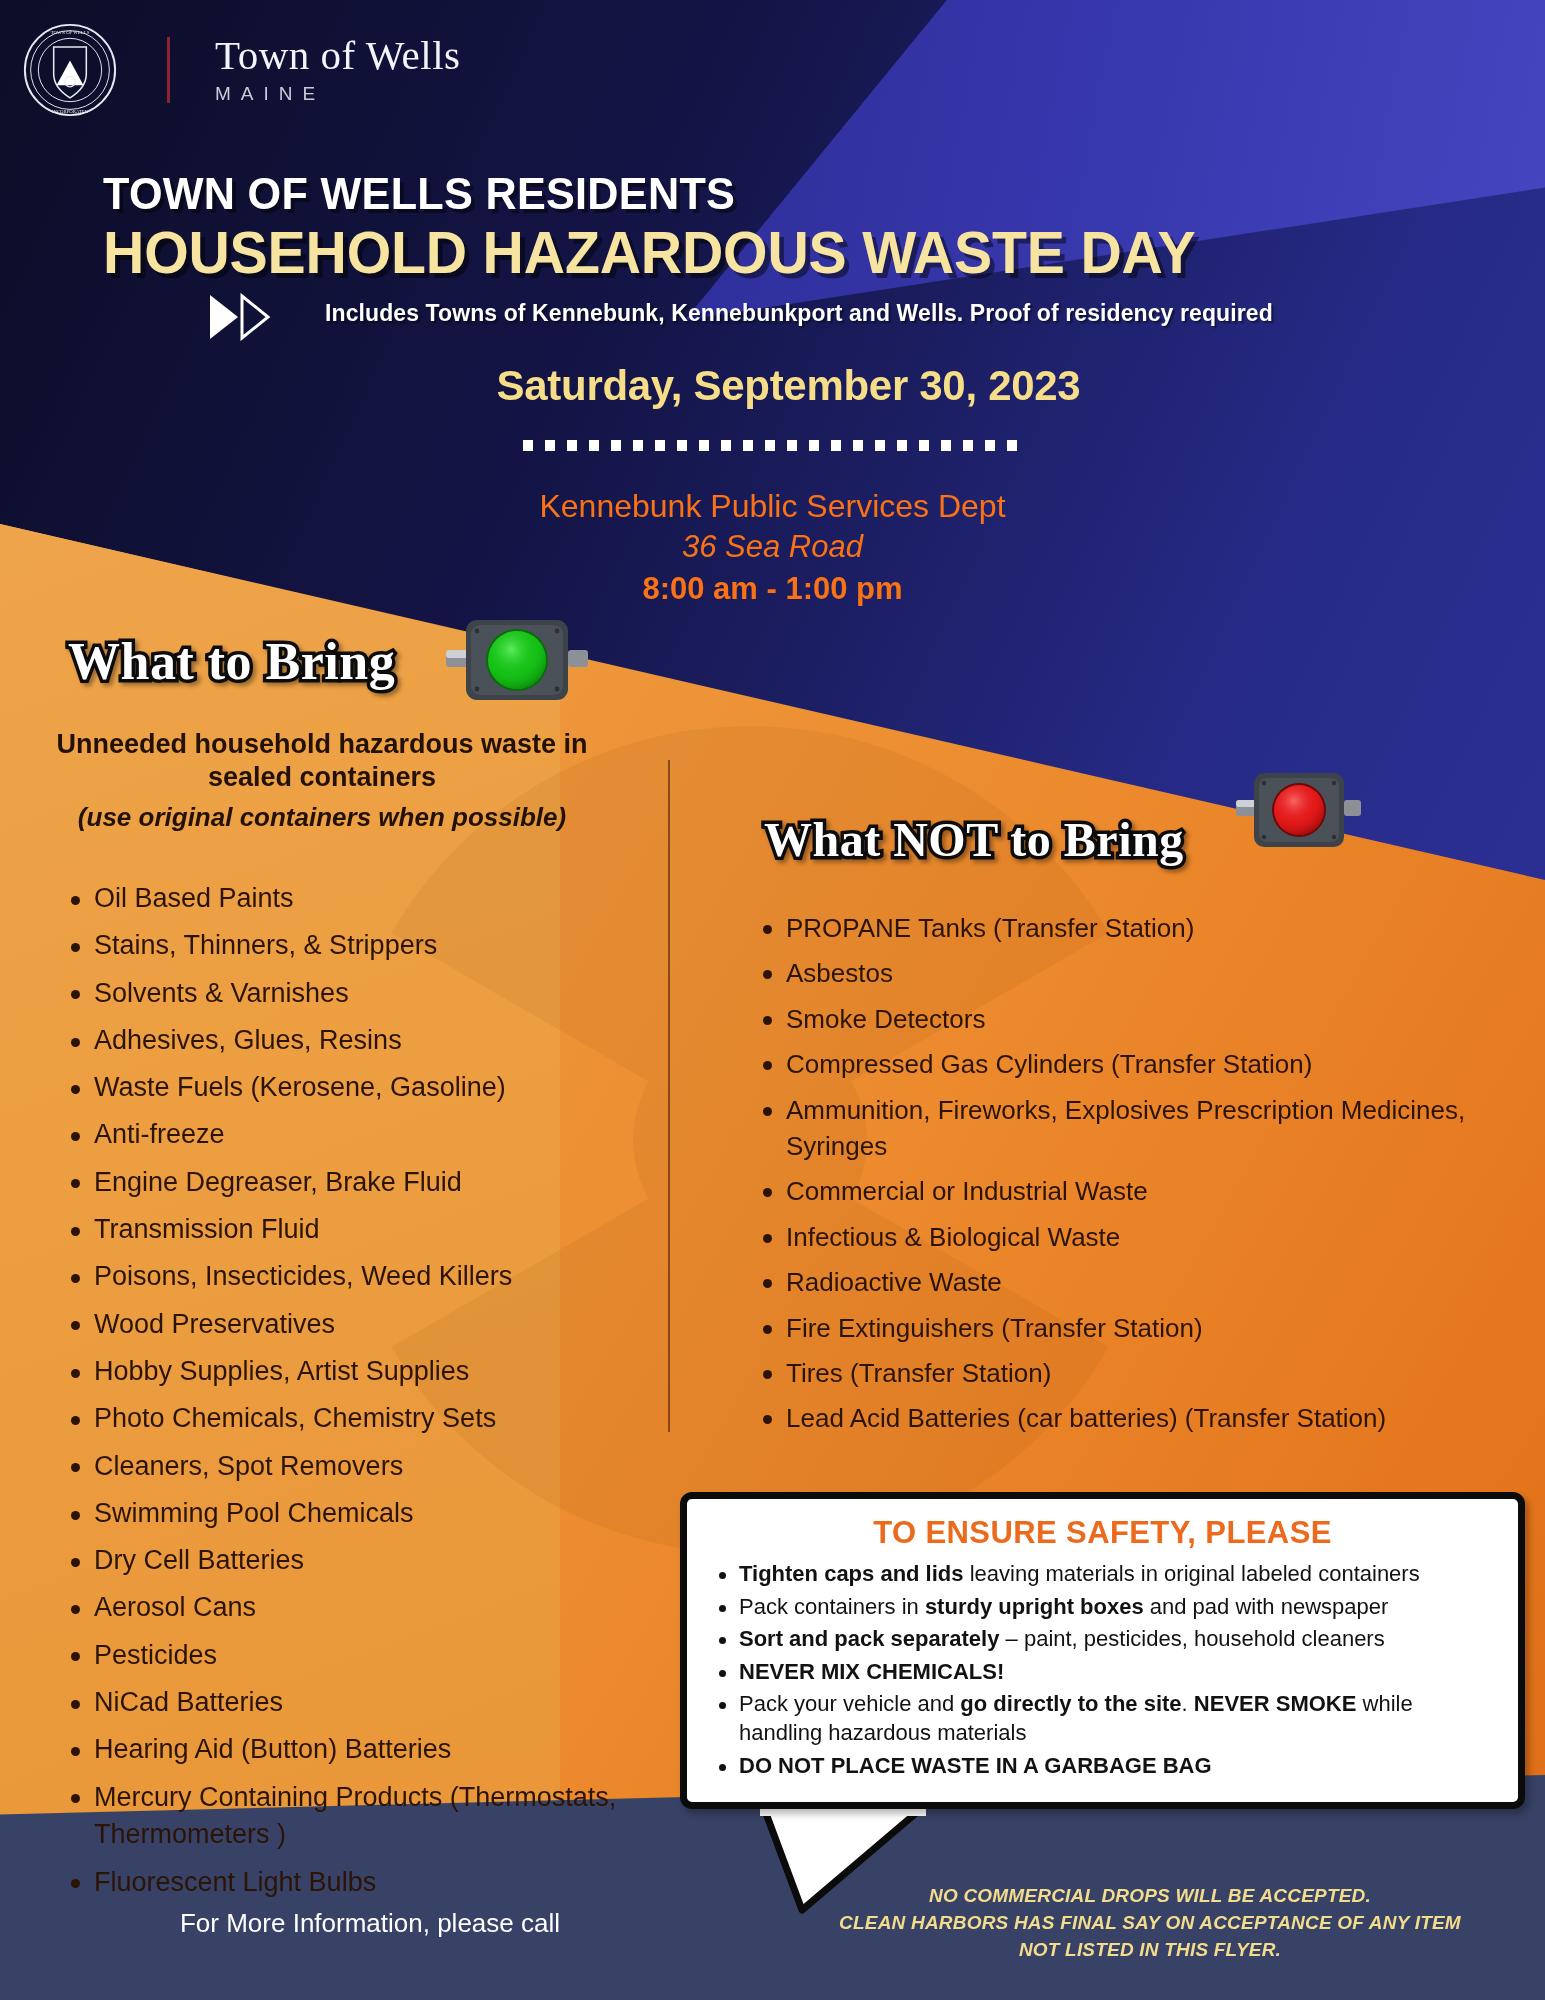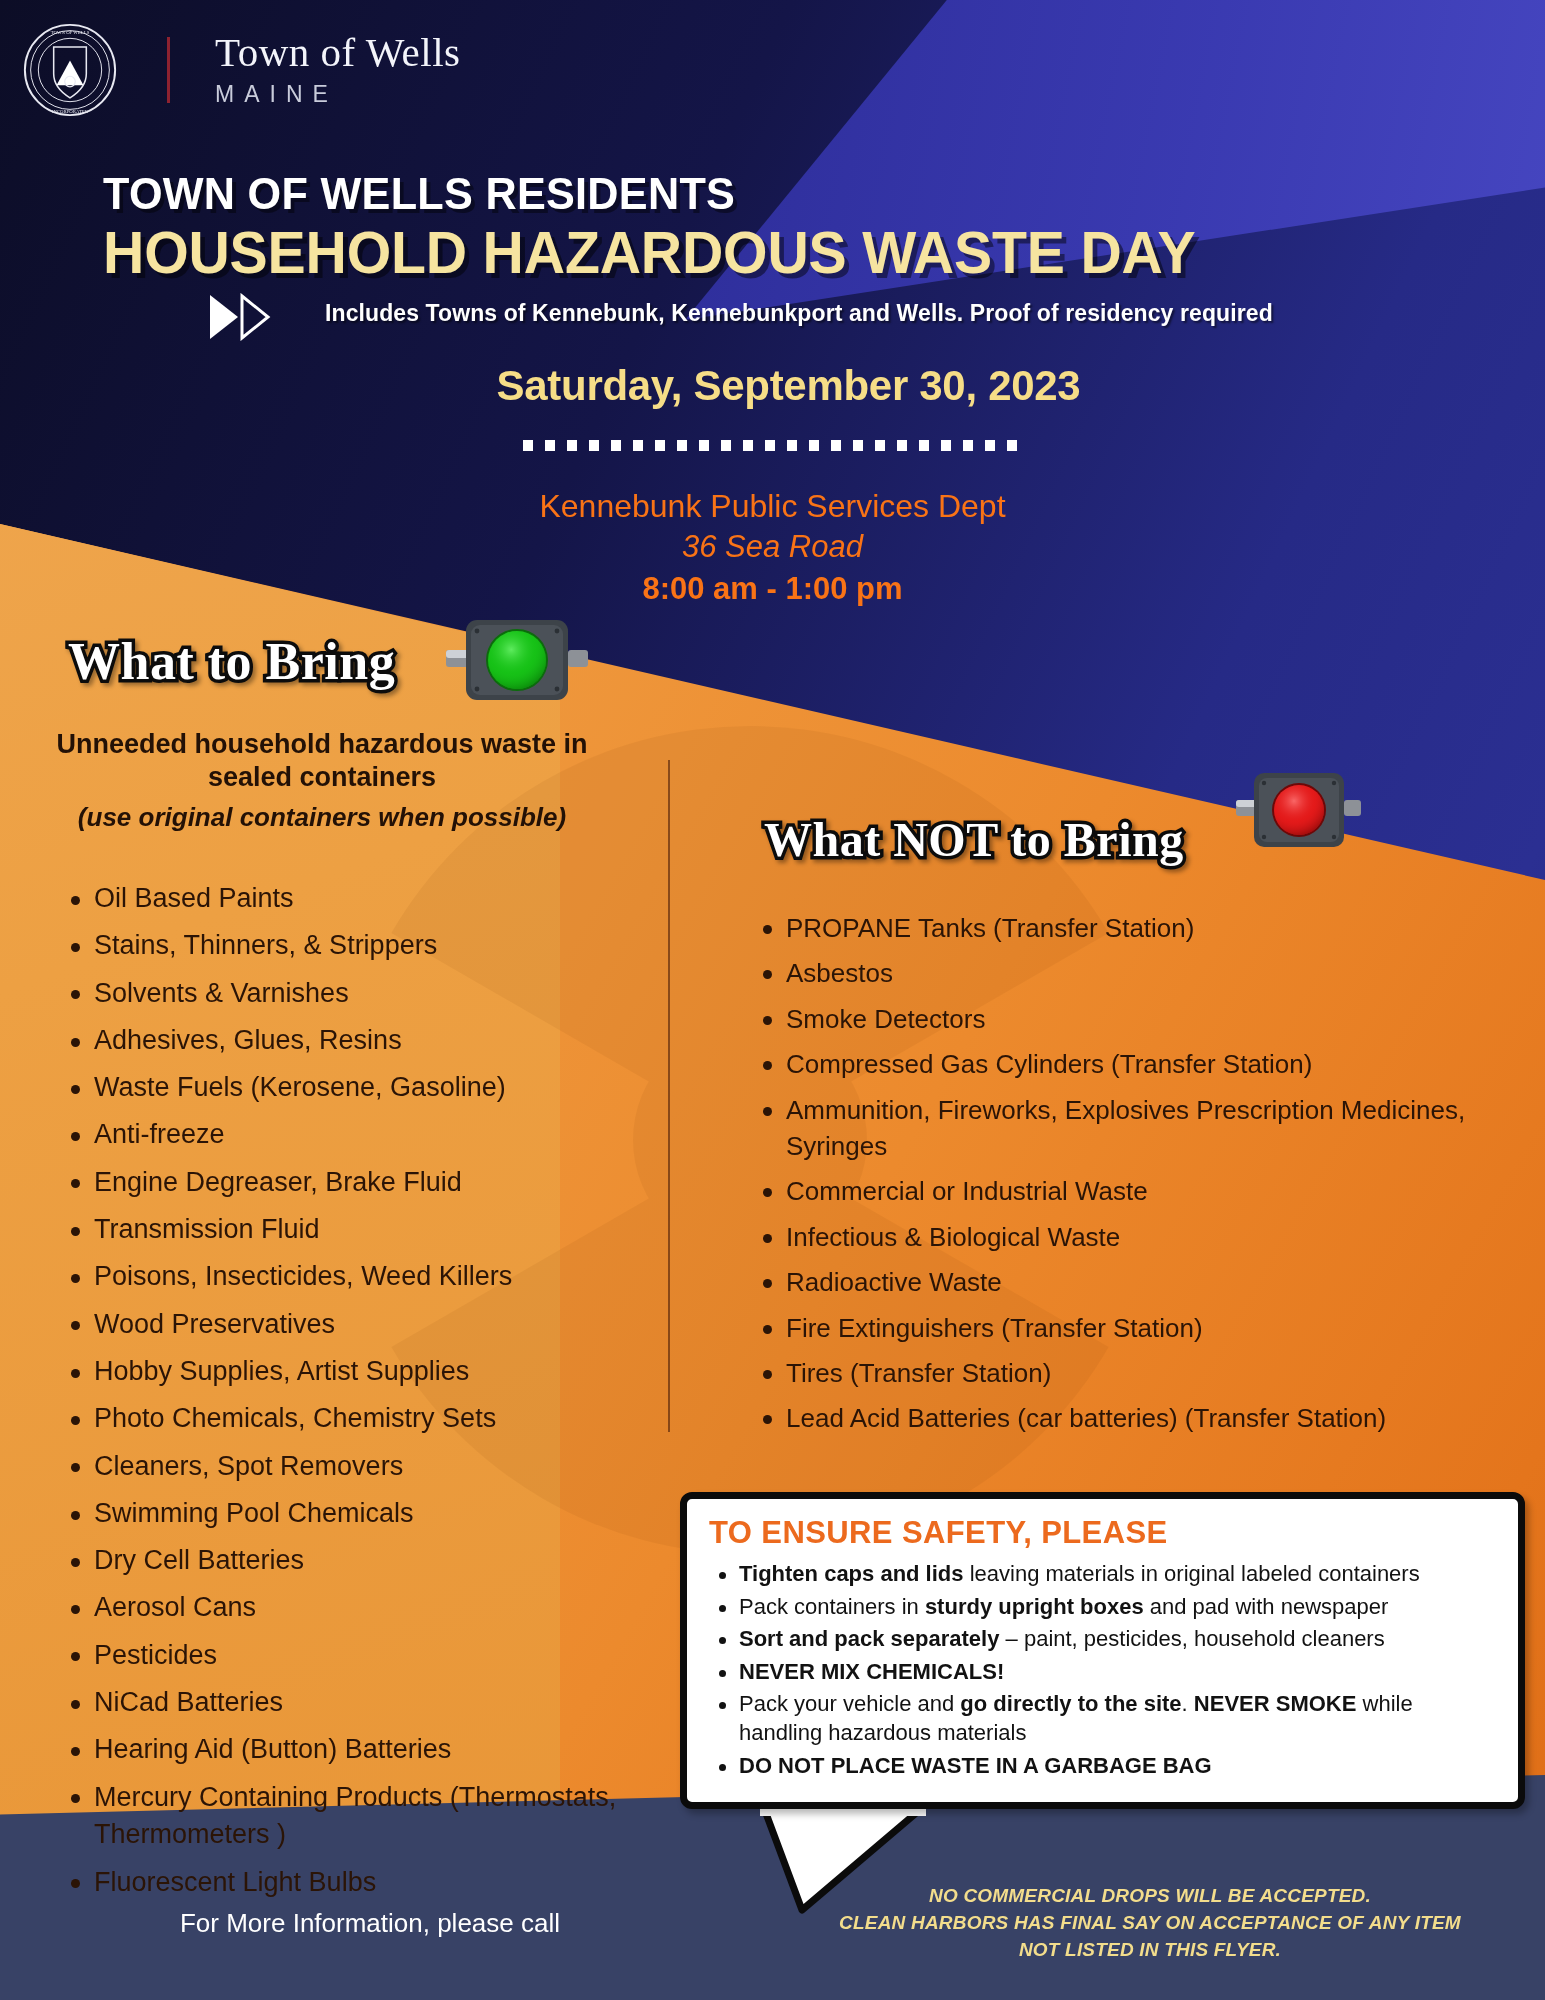--- a/index.html
+++ b/index.html
@@ -70,21 +70,21 @@
   .logo-div {
     width: 3px; height: 66px; background: #8e2230; margin: 0 30px 0 34px;
   }
   .logo-txt { display: flex; flex-direction: column; justify-content: center; }
   .logo-title {
     font-family: "Liberation Serif", serif;
     font-size: 41px; color: #f3f4fa; letter-spacing: .5px; line-height: 1.02;
   }
   .logo-sub {
     font-family: "Liberation Sans", sans-serif;
-    font-size: 23px; color: #c9ccdb; letter-spacing: 10px; margin-top: 7px;
+    font-size: 19px; color: #c9ccdb; letter-spacing: 10px; margin-top: 7px;
   }
 
   
   .hl-res {
     position: absolute; left: 103px; top: 168px;
     font-size: 45px; font-weight: bold; color: #ffffff;
     letter-spacing: .3px;
     transform: scaleX(.96); transform-origin: left center;
     text-shadow: 4px 4px 0 rgba(0,0,0,.42);
   }
@@ -197,20 +197,21 @@
   .callout {
     position: absolute; left: 680px; top: 1492px;
     width: 845px;
     background: #ffffff;
     border: 7px solid #0b0b0b;
     border-radius: 12px;
     padding: 16px 22px 18px 22px;
     box-shadow: 4px 5px 7px rgba(0,0,0,.28);
   }
   .callout-title {
+    text-align: center;
     font-size: 31px; font-weight: bold; color: #ec6a1e;
     letter-spacing: .4px; margin-bottom: 9px;
   }
   ul.safety { list-style: none; }
   ul.safety li {
     position: relative; padding-left: 30px;
     font-size: 22px; color: #121212; line-height: 1.30;
     margin-bottom: 4px;
   }
   ul.safety li::before {

